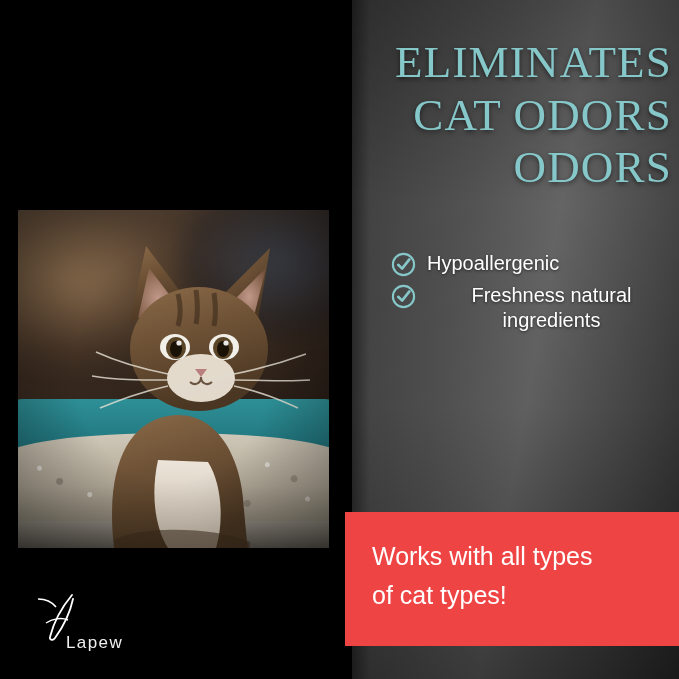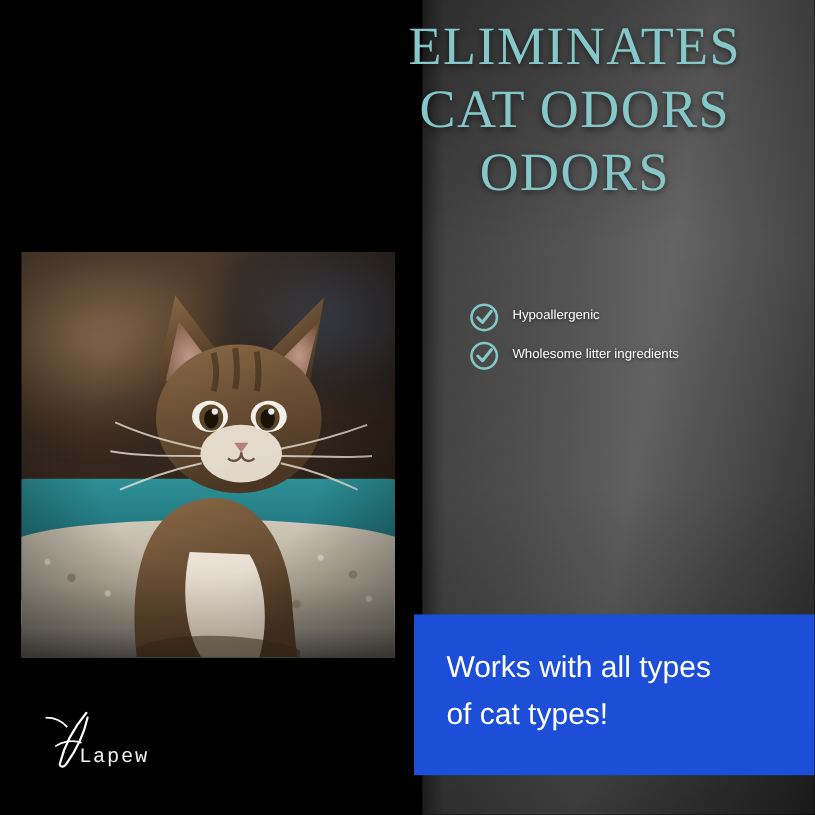--- a/index.html
+++ b/index.html
@@ -39,23 +39,23 @@
     position: absolute;
     left: 300px; top: 0;
     width: 70px; height: 679px;
     background: linear-gradient(90deg, rgba(0,0,0,1) 0%, rgba(0,0,0,0.85) 45%, rgba(0,0,0,0.0) 100%);
   }
 
   
   .headline {
     position: absolute;
     left: 286px;
-    top: 12px;
+    top: 36px;
     width: 386px;
-    text-align: center;
+    text-align: right;
     font-family: "Liberation Serif", serif;
     color: #86c8ca;
     font-size: 45px;
     line-height: 1.17;
     letter-spacing: 1.2px;
     text-shadow: 0 2px 5px rgba(0,0,0,0.55);
   }
   .headline .hl {
     display: block;
     white-space: nowrap;
@@ -75,21 +75,21 @@
   }
   .check-icon {
     flex: 0 0 auto;
     width: 25px;
     height: 25px;
     margin-right: 11px;
     margin-top: 1px;
   }
   .bullet-text {
     color: #ffffff;
-    font-size: 11px;
+    font-size: 20px;
     line-height: 24.5px;
     text-shadow: 0 1px 3px rgba(0,0,0,0.6);
     text-align: center;
   }
 
   
   .photo {
     position: absolute;
     left: 18px;
     top: 210px;
@@ -173,21 +173,21 @@
     pointer-events: none;
   }
 
   
   .caption-panel {
     position: absolute;
     left: 345px;
     top: 512px;
     width: 334px;
     height: 134px;
-    background: #1d4ed8;
+    background: #ef4444;
   }
   .caption-text {
     position: absolute;
     left: 27px;
     top: 25px;
     width: 290px;
     color: #ffffff;
     font-size: 25px;
     line-height: 39px;
   }
@@ -197,22 +197,22 @@
     position: absolute;
     left: 32px;
     bottom: 22px;
     width: 150px;
     height: 62px;
     color: #ffffff;
   }
   .brand-name {
     position: absolute;
     left: 34px;
-    bottom: 16px;
-    font-family: Liberation Mono, monospace;
+    bottom: 4px;
+    font-family: Liberation Sans, sans-serif;
     font-size: 17px;
     letter-spacing: 1.4px;
     color: #f0f0f0;
     margin-top: 28px;
   }
   .brand-mark {
     position: absolute;
     left: 0;
     bottom: 10px;
   }
@@ -315,21 +315,21 @@
     </div>
 
 
     <div class="bullet-row">
       <span class="check-icon">
         <svg viewBox="0 0 25 25" width="25" height="25">
           <circle cx="12.5" cy="12.5" r="10.6" fill="none" stroke="#86c8ca" stroke-width="2.1"></circle>
           <path d="M7.2 12.8 L11.1 16.6 L18.4 7.4" fill="none" stroke="#86c8ca" stroke-width="2.6" stroke-linecap="round" stroke-linejoin="round"></path>
         </svg>
       </span>
-      <span class="bullet-text">Wholesome litter ingredients</span>
+      <span class="bullet-text">Freshness natural ingredients</span>
     </div>
 
 
   </div>
 
   <div class="caption-panel">
     <div class="caption-text">
       <div>Works with all types</div>
       <div>of cat types!</div>
     </div>

